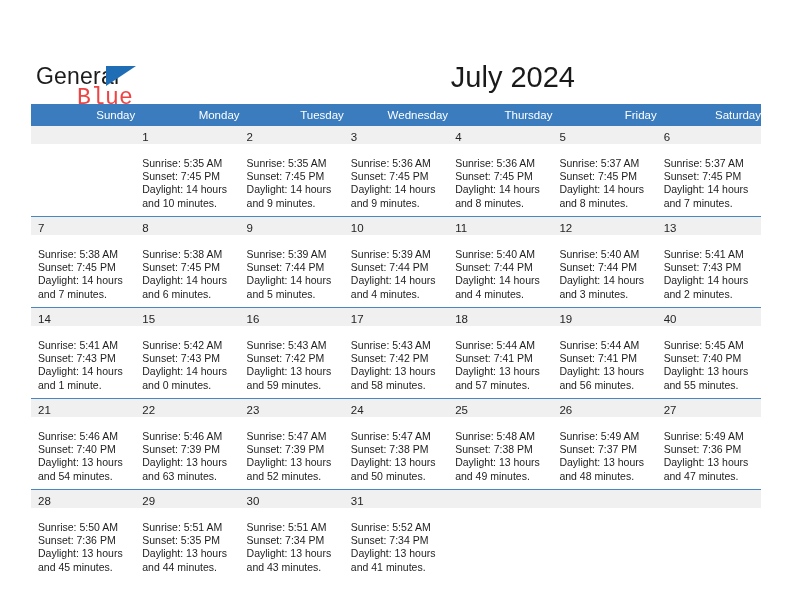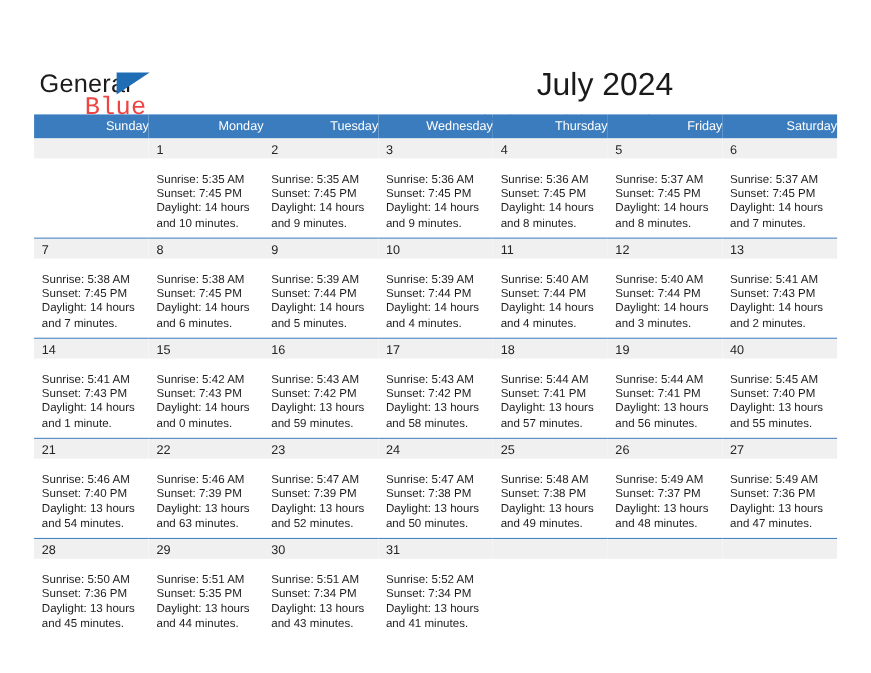--- a/index.html
+++ b/index.html
@@ -70,21 +70,21 @@
     top: 49px;
     width: 78px;
     height: 2px;
     background: #1f7bc4;
   }
 
   .title-block {
     position: absolute;
     right: 36px;
     top: 26px;
-    text-align: right;
+    text-align: center;
   }
   .cal-title {
     font-size: 29px;
     font-weight: normal;
     color: #1a1a1a;
     line-height: 36px;
     white-space: nowrap;
   }
   .cal-subtitle {
     font-size: 18px;

